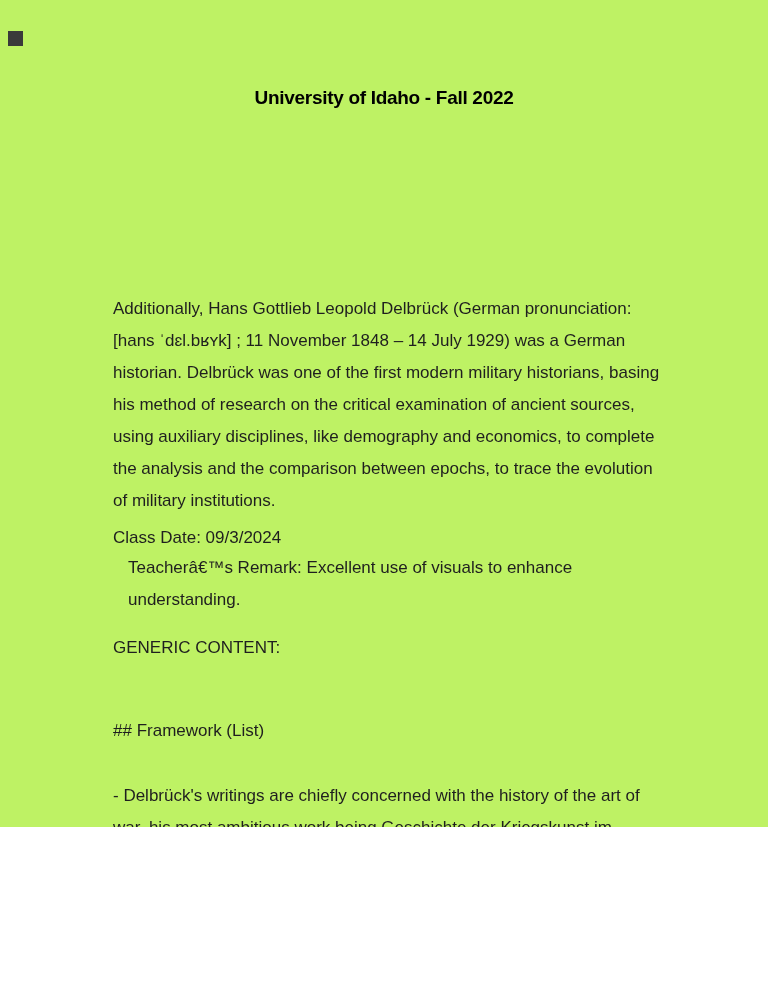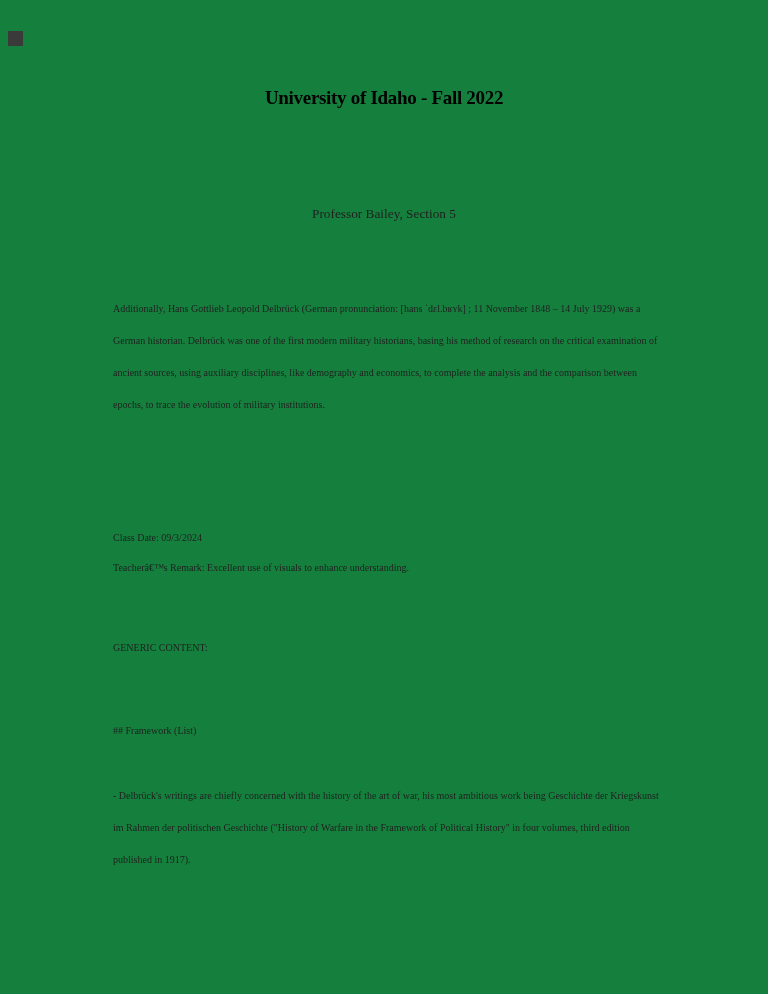--- a/index.html
+++ b/index.html
@@ -3,24 +3,24 @@
 <meta charset="utf-8">
 <style>
   html, body {
     margin: 0;
     padding: 0;
     background: #ffffff;
   }
   .page {
     position: relative;
     width: 768px;
-    height: 994px;
-    background: #15803d;
+    height: 827px;
+    background: #bef264;
     overflow: hidden;
-    font-family: Liberation Serif, serif;
+    font-family: Liberation Sans, sans-serif;
     color: #1f1f1f;
   }
   .corner-mark {
     position: absolute;
     left: 8px;
     top: 31px;
     width: 15px;
     height: 15px;
     background: #3a3a3a;
   }
@@ -49,42 +49,41 @@
     color: #1f1f1f;
   }
   .professor-line { top: 198px; }
   .date-line { top: 246px; }
   .body-text {
     position: absolute;
     left: 113px;
     width: 552px;
     margin: 0;
     text-align: left;
-    font-size: 10px;
+    font-size: 17px;
     line-height: 32px;
     color: #1f1f1f;
   }
   .intro-para { top: 293px; }
   .class-date-line { top: 522px; }
-  .remark-line { top: 552px; }
+  .remark-line { top: 552px; margin-left: 15px; }
   .generic-label { top: 632px; }
   .findings-heading { top: 715px; }
   .findings-para { top: 780px; }
 </style>
 </head>
 <body>
 
 <div class="page">
 
   <div class="corner-mark" style="background: rgb(58, 58, 58);"></div>
 
   <h1 class="doc-title title-1">University of Idaho - Fall 2022</h1>
 
 
-  <p class="center-line professor-line">Professor Bailey, Section 5</p>
 
 
   <p class="body-text intro-para">Additionally, Hans Gottlieb Leopold Delbrück (German pronunciation: [hans ˈdɛl.bʁʏk] ; 11 November 1848 – 14 July 1929) was a German historian. Delbrück was one of the first modern military historians, basing his method of research on the critical examination of ancient sources, using auxiliary disciplines, like demography and economics, to complete the analysis and the comparison between epochs, to trace the evolution of military institutions.</p>
 
   <p class="body-text class-date-line">Class Date: 09/3/2024</p>
 
   <p class="body-text remark-line">Teacherâ€™s Remark: Excellent use of visuals to enhance understanding.</p>
 
   <p class="body-text generic-label">GENERIC CONTENT:</p>
 

